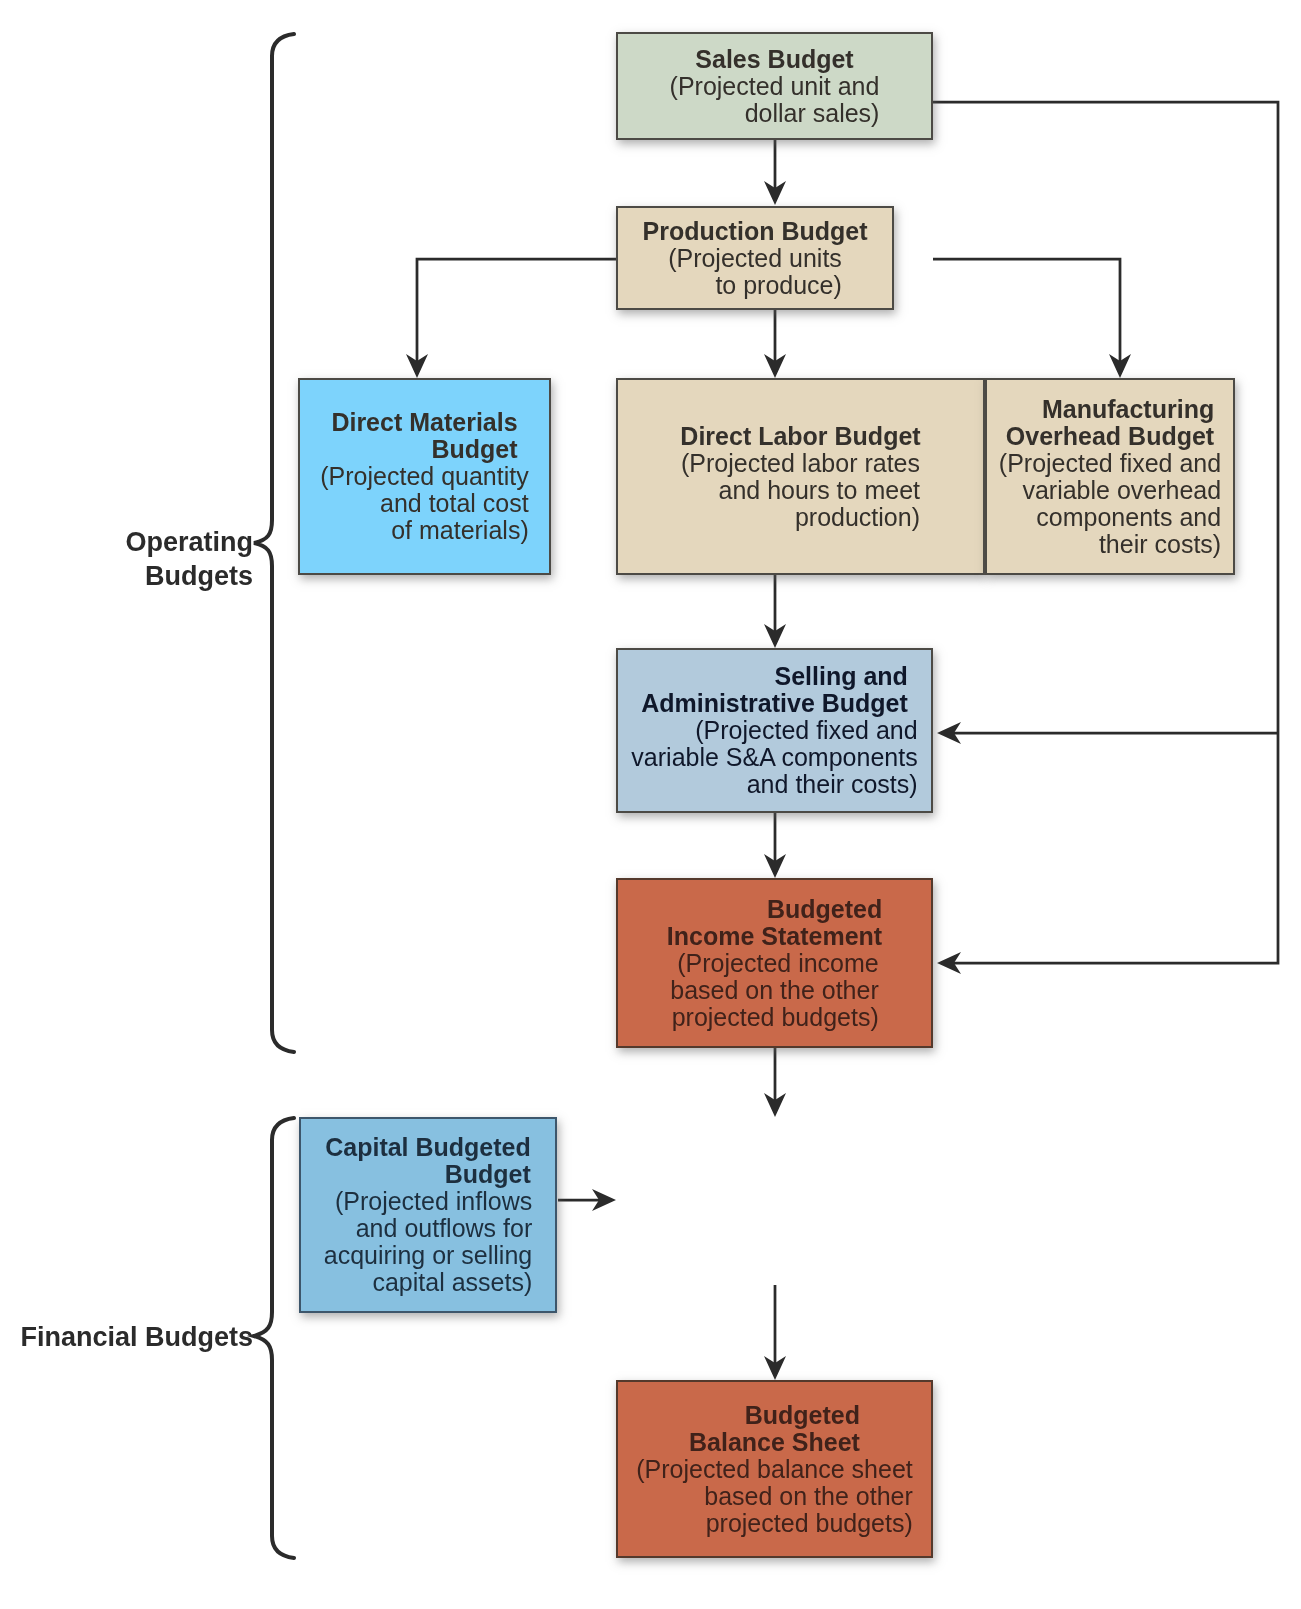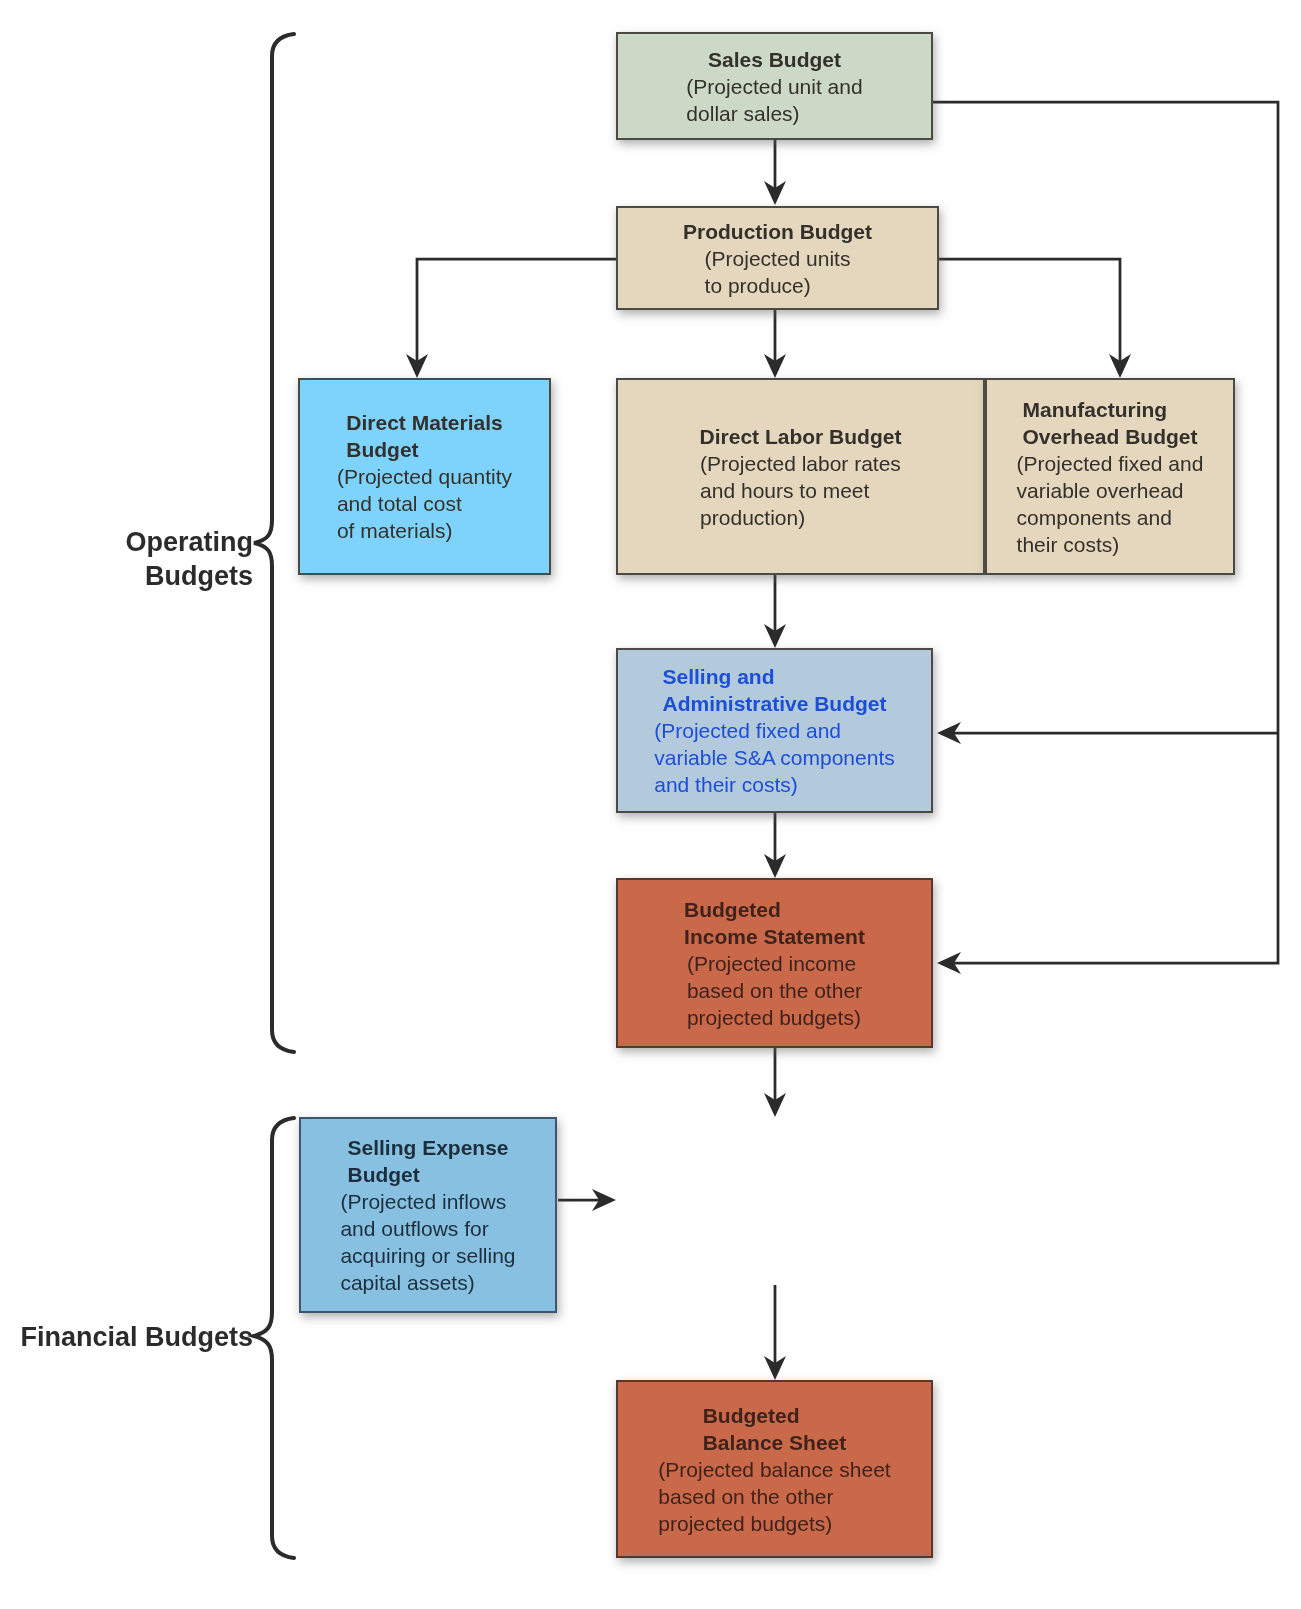--- a/index.html
+++ b/index.html
@@ -15,35 +15,35 @@
     position:absolute; left:0; top:0; width:1301px; height:1609px;
     pointer-events:none;
   }
   .box {
     position:absolute;
     border:2px solid #4c4a45;
     box-shadow:2px 4px 9px rgba(95,95,95,0.5);
     box-sizing:border-box;
     display:flex; flex-direction:column;
     justify-content:center; align-items:center;
-    text-align:left;
+    text-align:right;
     padding:4px 8px;
     color:#34302b;
-    font-size:21px;
+    font-size:25px;
     line-height:27px;
   }
   .box-title { font-weight:bold; white-space:pre-line; }
   .box-subtitle { white-space:pre-line; }
 
   .box--sales      { left:616px; top:32px;   width:317px; height:108px; }
-  .box--production { left:616px; top:206px;  width:323px; height:104px; }
+  .box--production { left:616px; top:206px;  width:278px; height:104px; }
   .box--dm         { left:298px; top:378px;  width:253px; height:197px; }
   .box--dl         { left:616px; top:378px;  width:369px; height:197px; }
   .box--mo         { left:985px; top:378px;  width:250px; height:197px; }
-  .box--sa         { left:616px; top:648px;  width:317px; height:165px; color:#1d4ed8; }
+  .box--sa         { left:616px; top:648px;  width:317px; height:165px; color:#0f172a; }
   .box--income     { left:616px; top:878px;  width:317px; height:170px; color:#40221a; border-color:#54392c; }
   .box--capital    { left:299px; top:1117px; width:258px; height:196px; color:#1d2f3f; border-color:#3d566b; }
   .box--cash       { left:616px; top:1117px; width:317px; height:168px; color:#3a3420; border-color:#6b6244; }
   .box--balance    { left:616px; top:1380px; width:317px; height:178px; color:#40221a; border-color:#54392c; }
 
   .side-label {
     position:absolute;
     left:16px; width:237px;
     text-align:right;
     font-size:27px;
@@ -135,21 +135,21 @@
 
   <div class="box box--income" style="background-color: rgb(201, 105, 74);">
     <div class="box-title">Budgeted
 Income Statement</div>
     <div class="box-subtitle">(Projected income
 based on the other
 projected budgets)</div>
   </div>
 
   <div class="box box--capital" style="background-color: rgb(135, 192, 224);">
-    <div class="box-title">Selling Expense
+    <div class="box-title">Capital Budgeted
 Budget</div>
     <div class="box-subtitle">(Projected inflows
 and outflows for
 acquiring or selling
 capital assets)</div>
   </div>
 
 
   <div class="box box--balance" style="background-color: rgb(201, 105, 74);">
     <div class="box-title">Budgeted

